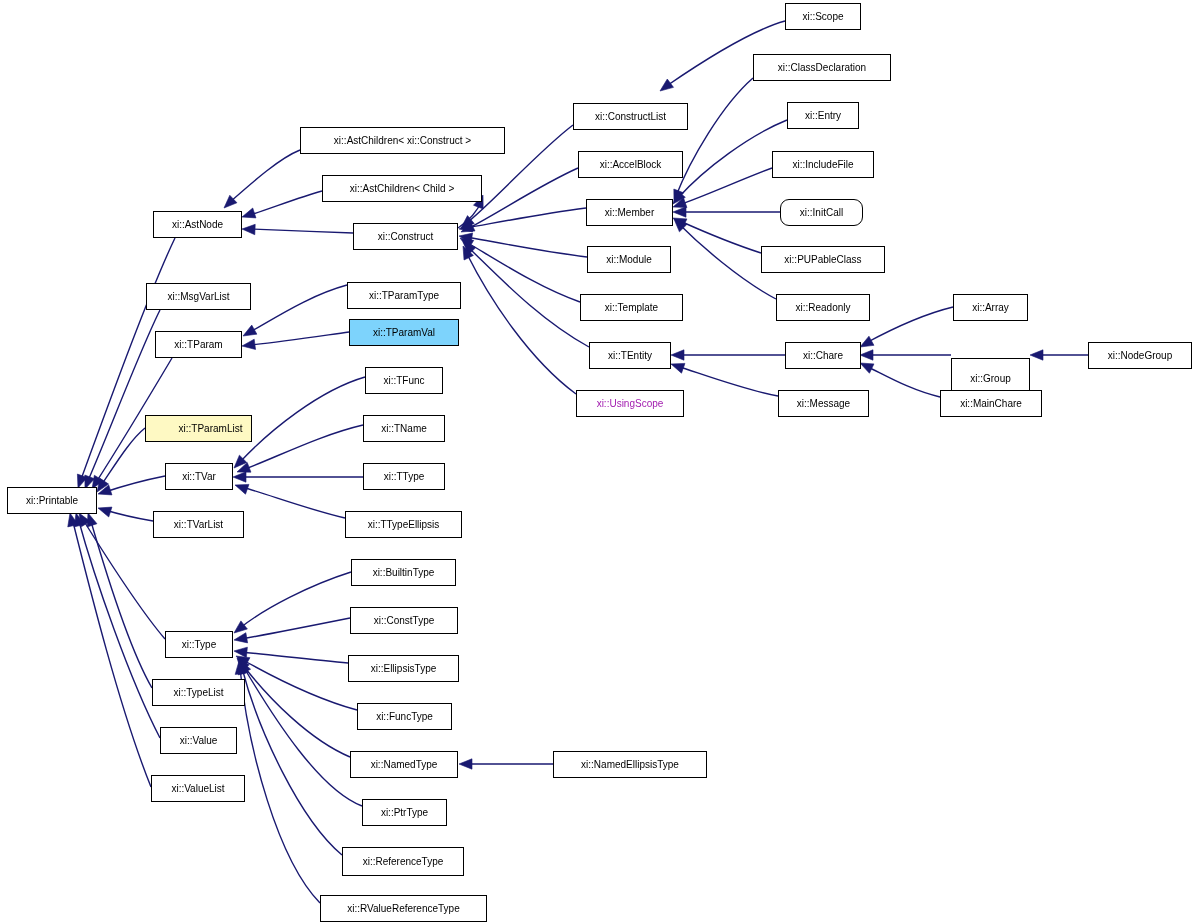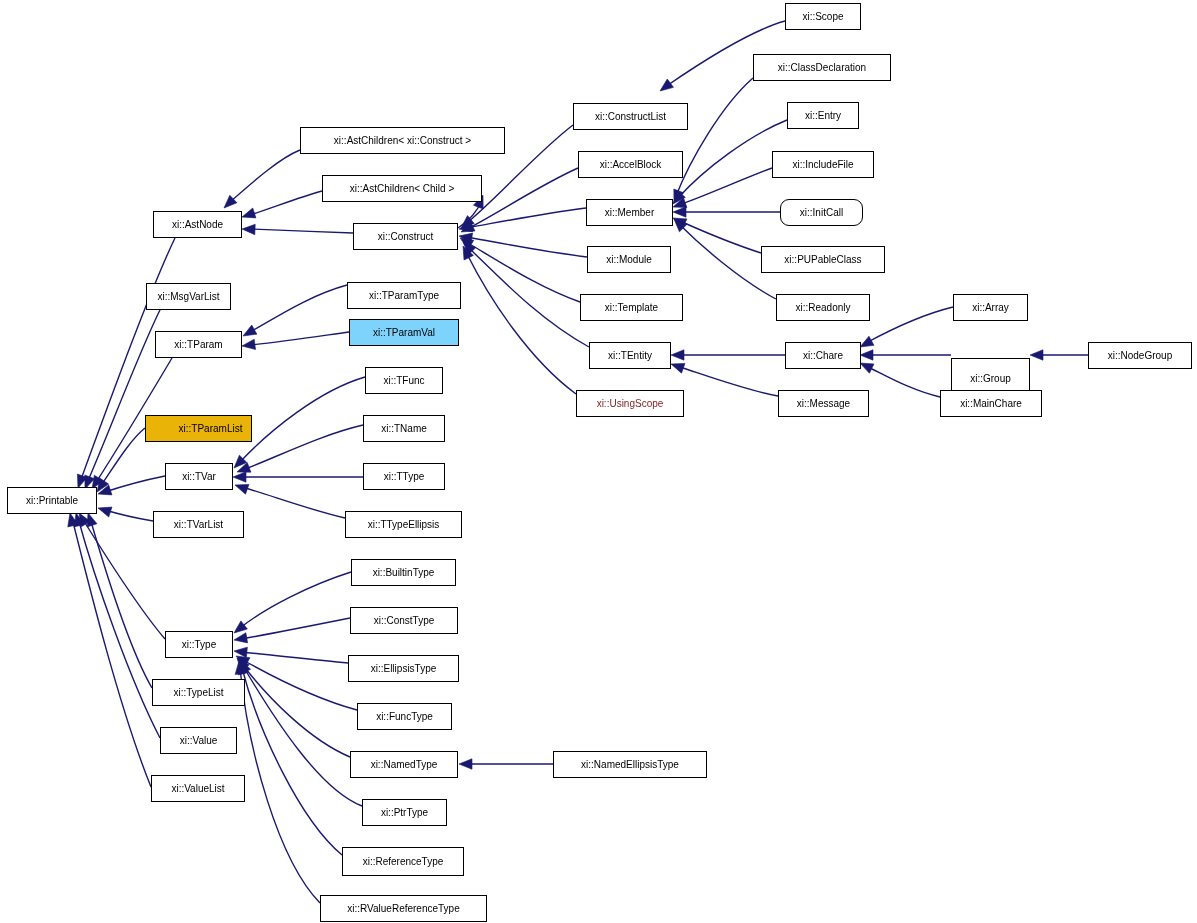--- a/index.html
+++ b/index.html
@@ -166,35 +166,35 @@
       <div class="node-box" style="left: 578px; top: 151px; width: 105px; height: 27px; border-color: rgb(0, 0, 0); background: rgb(255, 255, 255); color: rgb(0, 0, 0);">xi::AccelBlock</div>
       <div class="node-box" style="left: 772px; top: 151px; width: 102px; height: 27px; border-color: rgb(0, 0, 0); background: rgb(255, 255, 255); color: rgb(0, 0, 0);">xi::IncludeFile</div>
       <div class="node-box" style="left: 322px; top: 175px; width: 160px; height: 27px; border-color: rgb(0, 0, 0); background: rgb(255, 255, 255); color: rgb(0, 0, 0);">xi::AstChildren&lt; Child &gt;</div>
       <div class="node-box" style="left: 153px; top: 211px; width: 89px; height: 27px; border-color: rgb(0, 0, 0); background: rgb(255, 255, 255); color: rgb(0, 0, 0);">xi::AstNode</div>
       <div class="node-box" style="left: 586px; top: 199px; width: 87px; height: 27px; border-color: rgb(0, 0, 0); background: rgb(255, 255, 255); color: rgb(0, 0, 0);">xi::Member</div>
       <div class="node-box" style="left: 780px; top: 199px; width: 83px; height: 27px; border-color: rgb(0, 0, 0); background: rgb(255, 255, 255); color: rgb(0, 0, 0); border-radius: 9px;">xi::InitCall</div>
       <div class="node-box" style="left: 353px; top: 223px; width: 105px; height: 27px; border-color: rgb(0, 0, 0); background: rgb(255, 255, 255); color: rgb(0, 0, 0);">xi::Construct</div>
       <div class="node-box" style="left: 587px; top: 246px; width: 84px; height: 27px; border-color: rgb(0, 0, 0); background: rgb(255, 255, 255); color: rgb(0, 0, 0);">xi::Module</div>
       <div class="node-box" style="left: 761px; top: 246px; width: 124px; height: 27px; border-color: rgb(0, 0, 0); background: rgb(255, 255, 255); color: rgb(0, 0, 0);">xi::PUPableClass</div>
       <div class="node-box" style="left: 347px; top: 271px; width: 114px; height: 27px; border-color: rgb(0, 0, 0); background: rgb(255, 255, 255); color: rgb(0, 0, 0); margin-top: 11px;">xi::TParamType</div>
-      <div class="node-box" style="left: 146px; top: 283px; width: 85px; height: 27px; border-color: rgb(0, 0, 0); background: rgb(255, 255, 255); color: rgb(0, 0, 0);">xi::MsgVarList</div>
+      <div class="node-box" style="left: 146px; top: 283px; width: 105px; height: 27px; border-color: rgb(0, 0, 0); background: rgb(255, 255, 255); color: rgb(0, 0, 0);">xi::MsgVarList</div>
       <div class="node-box" style="left: 580px; top: 294px; width: 103px; height: 27px; border-color: rgb(0, 0, 0); background: rgb(255, 255, 255); color: rgb(0, 0, 0);">xi::Template</div>
       <div class="node-box" style="left: 776px; top: 294px; width: 94px; height: 27px; border-color: rgb(0, 0, 0); background: rgb(255, 255, 255); color: rgb(0, 0, 0);">xi::Readonly</div>
       <div class="node-box" style="left: 953px; top: 294px; width: 75px; height: 27px; border-color: rgb(0, 0, 0); background: rgb(255, 255, 255); color: rgb(0, 0, 0);">xi::Array</div>
       <div class="node-box" style="left: 349px; top: 319px; width: 110px; height: 27px; border-color: rgb(0, 0, 0); background: #7dd3fc; color: rgb(0, 0, 0);">xi::TParamVal</div>
       <div class="node-box" style="left: 155px; top: 331px; width: 87px; height: 27px; border-color: rgb(0, 0, 0); background: rgb(255, 255, 255); color: rgb(0, 0, 0);">xi::TParam</div>
       <div class="node-box" style="left: 589px; top: 342px; width: 82px; height: 27px; border-color: rgb(0, 0, 0); background: rgb(255, 255, 255); color: rgb(0, 0, 0);">xi::TEntity</div>
       <div class="node-box" style="left: 785px; top: 342px; width: 76px; height: 27px; border-color: rgb(0, 0, 0); background: rgb(255, 255, 255); color: rgb(0, 0, 0);">xi::Chare</div>
       <div class="node-box" style="left: 951px; top: 342px; width: 79px; height: 41px; border-color: rgb(0, 0, 0); background: rgb(255, 255, 255); color: rgb(0, 0, 0); margin-top: 16px;">xi::Group</div>
       <div class="node-box" style="left: 1088px; top: 342px; width: 104px; height: 27px; border-color: rgb(0, 0, 0); background: rgb(255, 255, 255); color: rgb(0, 0, 0);">xi::NodeGroup</div>
       <div class="node-box" style="left: 365px; top: 367px; width: 78px; height: 27px; border-color: rgb(0, 0, 0); background: rgb(255, 255, 255); color: rgb(0, 0, 0);">xi::TFunc</div>
-      <div class="node-box" style="left: 576px; top: 390px; width: 108px; height: 27px; border-color: rgb(0, 0, 0); background: rgb(255, 255, 255); color: #7f1d1d;">xi::UsingScope</div>
+      <div class="node-box" style="left: 576px; top: 390px; width: 108px; height: 27px; border-color: rgb(0, 0, 0); background: rgb(255, 255, 255); color: #a21caf;">xi::UsingScope</div>
       <div class="node-box" style="left: 778px; top: 390px; width: 91px; height: 27px; border-color: rgb(0, 0, 0); background: rgb(255, 255, 255); color: rgb(0, 0, 0);">xi::Message</div>
       <div class="node-box" style="left: 940px; top: 390px; width: 102px; height: 27px; border-color: rgb(0, 0, 0); background: rgb(255, 255, 255); color: rgb(0, 0, 0);">xi::MainChare</div>
-      <div class="node-box" style="left: 145px; top: 415px; width: 107px; height: 27px; border-color: rgb(0, 0, 0); background: #eab308; color: rgb(0, 0, 0); padding-left: 24px;">xi::TParamList</div>
+      <div class="node-box" style="left: 145px; top: 415px; width: 107px; height: 27px; border-color: rgb(0, 0, 0); background: #fef9c3; color: rgb(0, 0, 0); padding-left: 24px;">xi::TParamList</div>
       <div class="node-box" style="left: 363px; top: 415px; width: 82px; height: 27px; border-color: rgb(0, 0, 0); background: rgb(255, 255, 255); color: rgb(0, 0, 0);">xi::TName</div>
       <div class="node-box" style="left: 165px; top: 463px; width: 68px; height: 27px; border-color: rgb(0, 0, 0); background: rgb(255, 255, 255); color: rgb(0, 0, 0);">xi::TVar</div>
       <div class="node-box" style="left: 363px; top: 463px; width: 82px; height: 27px; border-color: rgb(0, 0, 0); background: rgb(255, 255, 255); color: rgb(0, 0, 0);">xi::TType</div>
       <div class="node-box" style="left: 7px; top: 487px; width: 90px; height: 27px; border-color: rgb(0, 0, 0); background: rgb(255, 255, 255); color: rgb(0, 0, 0);">xi::Printable</div>
       <div class="node-box" style="left: 153px; top: 511px; width: 91px; height: 27px; border-color: rgb(0, 0, 0); background: rgb(255, 255, 255); color: rgb(0, 0, 0);">xi::TVarList</div>
       <div class="node-box" style="left: 345px; top: 511px; width: 117px; height: 27px; border-color: rgb(0, 0, 0); background: rgb(255, 255, 255); color: rgb(0, 0, 0);">xi::TTypeEllipsis</div>
       <div class="node-box" style="left: 351px; top: 559px; width: 105px; height: 27px; border-color: rgb(0, 0, 0); background: rgb(255, 255, 255); color: rgb(0, 0, 0);">xi::BuiltinType</div>
       <div class="node-box" style="left: 350px; top: 607px; width: 108px; height: 27px; border-color: rgb(0, 0, 0); background: rgb(255, 255, 255); color: rgb(0, 0, 0);">xi::ConstType</div>
       <div class="node-box" style="left: 165px; top: 631px; width: 68px; height: 27px; border-color: rgb(0, 0, 0); background: rgb(255, 255, 255); color: rgb(0, 0, 0);">xi::Type</div>
       <div class="node-box" style="left: 348px; top: 655px; width: 111px; height: 27px; border-color: rgb(0, 0, 0); background: rgb(255, 255, 255); color: rgb(0, 0, 0);">xi::EllipsisType</div>

